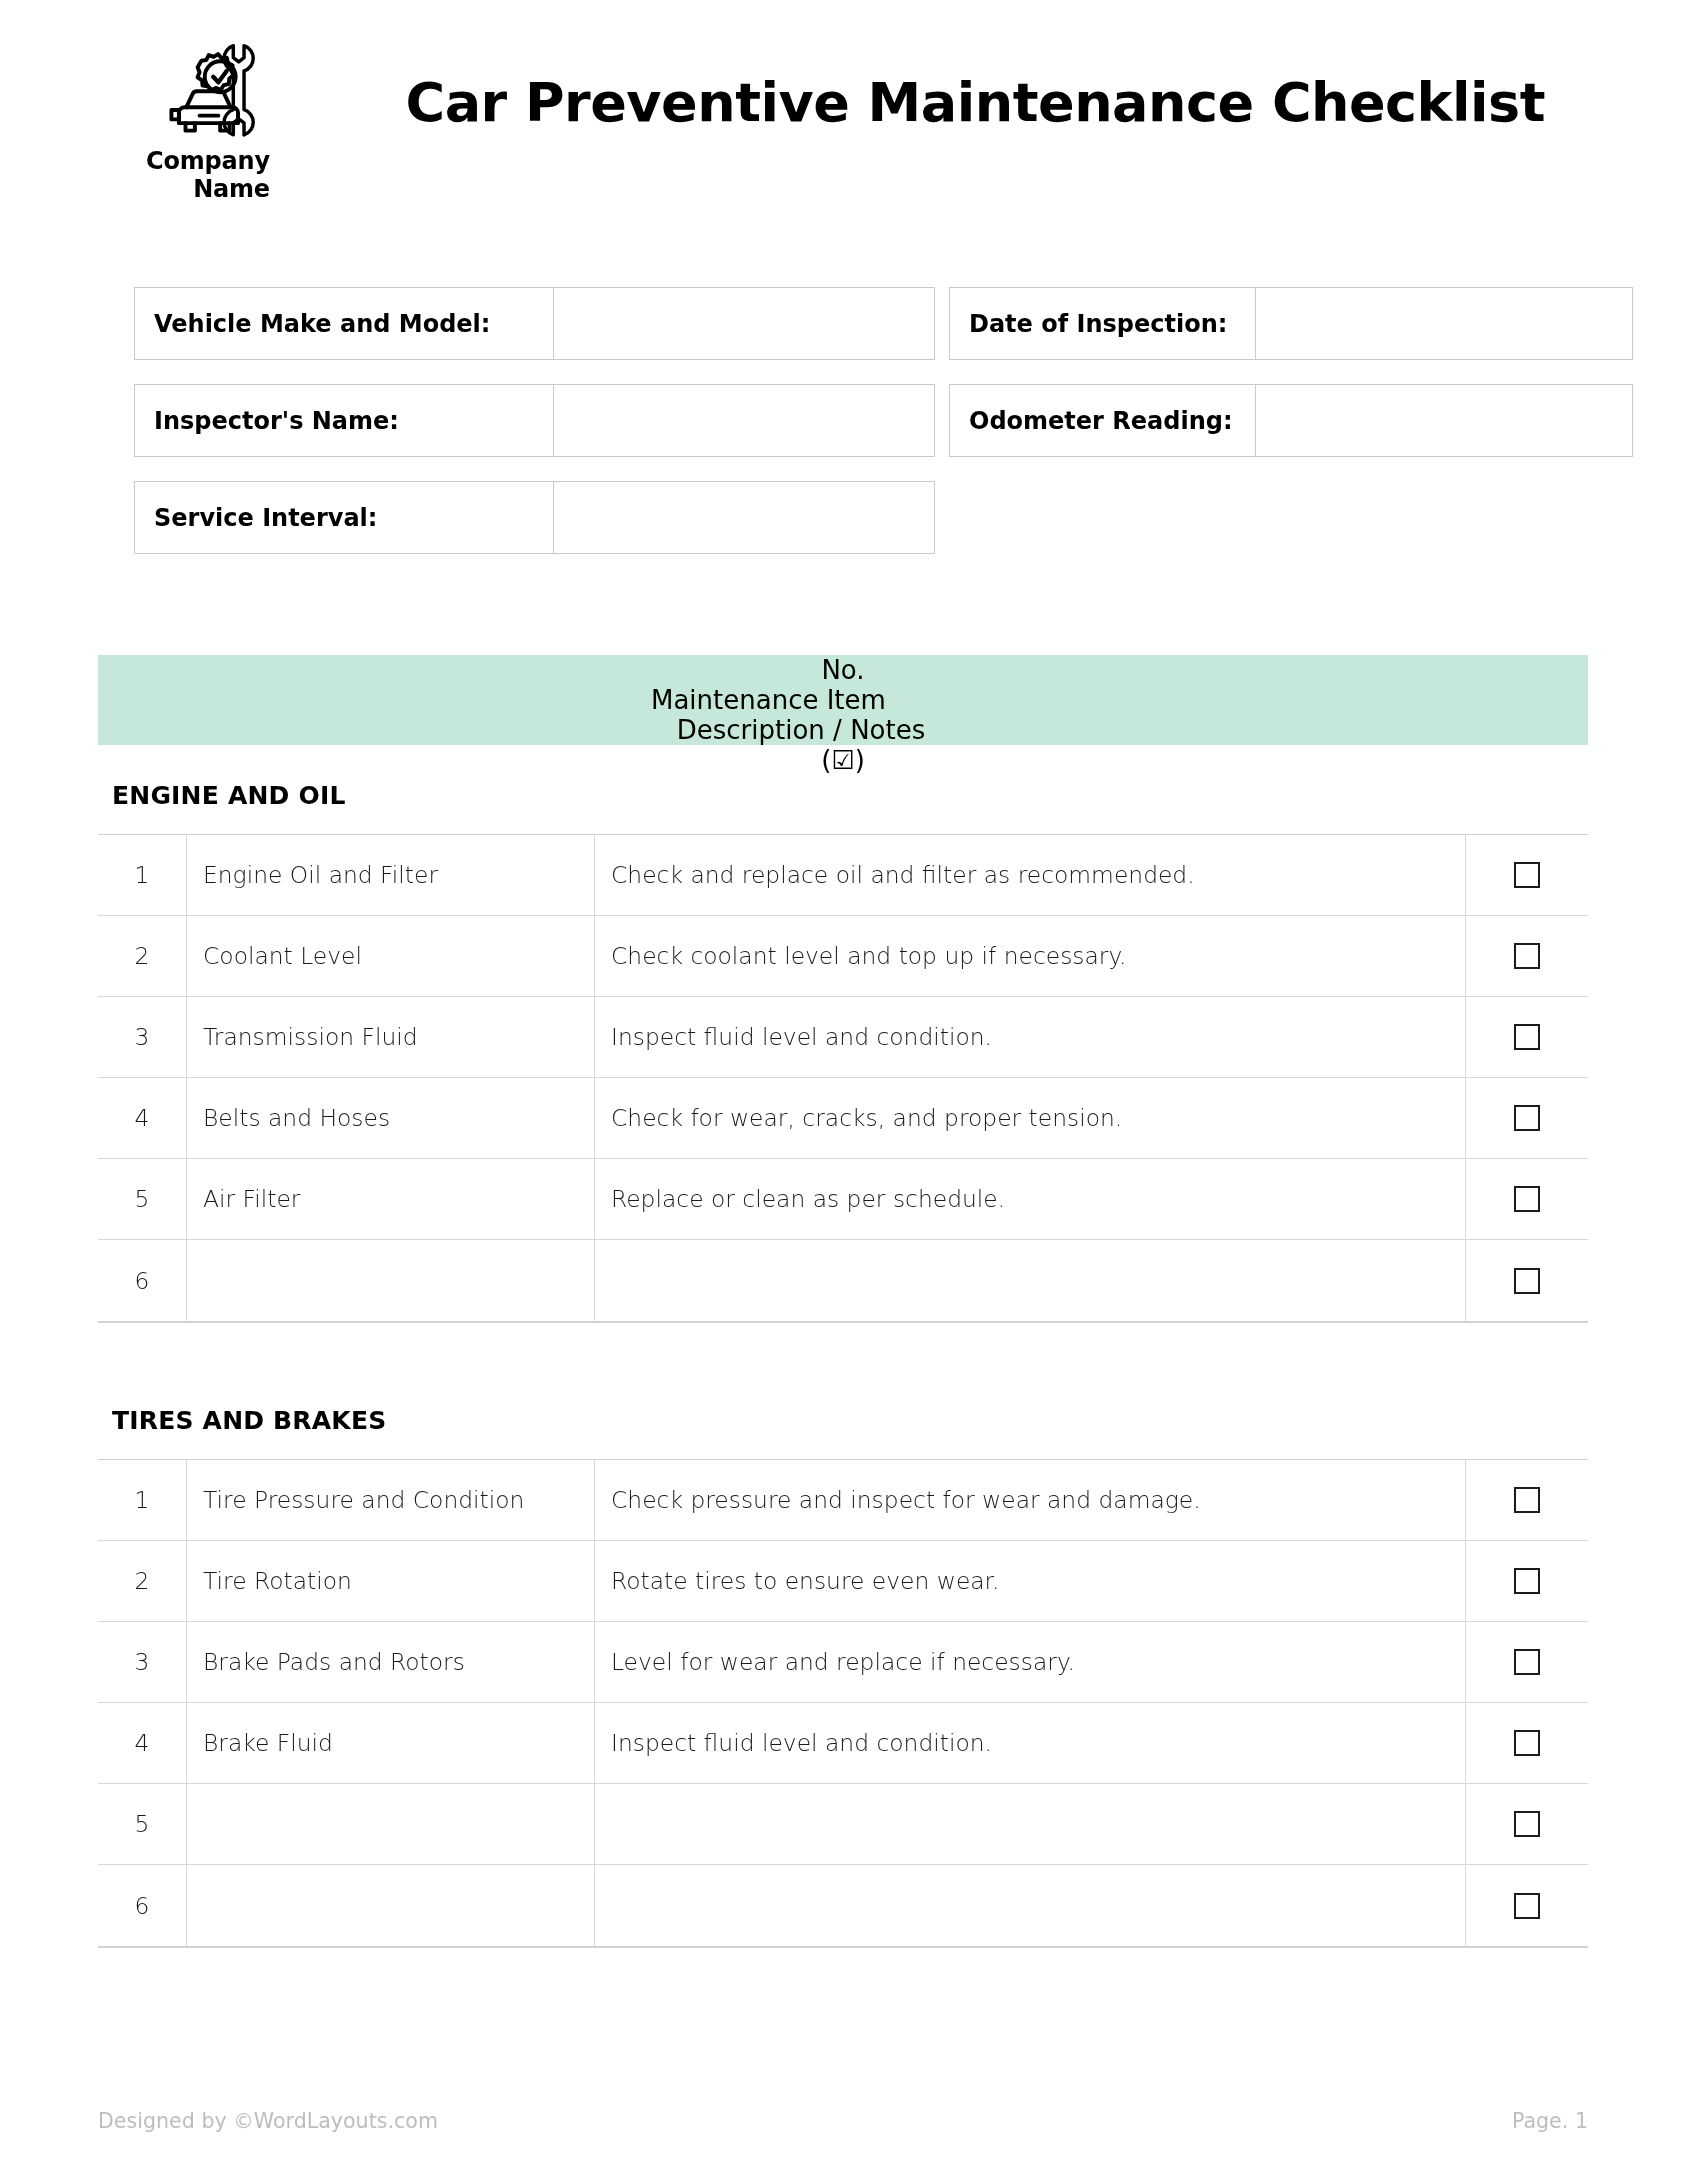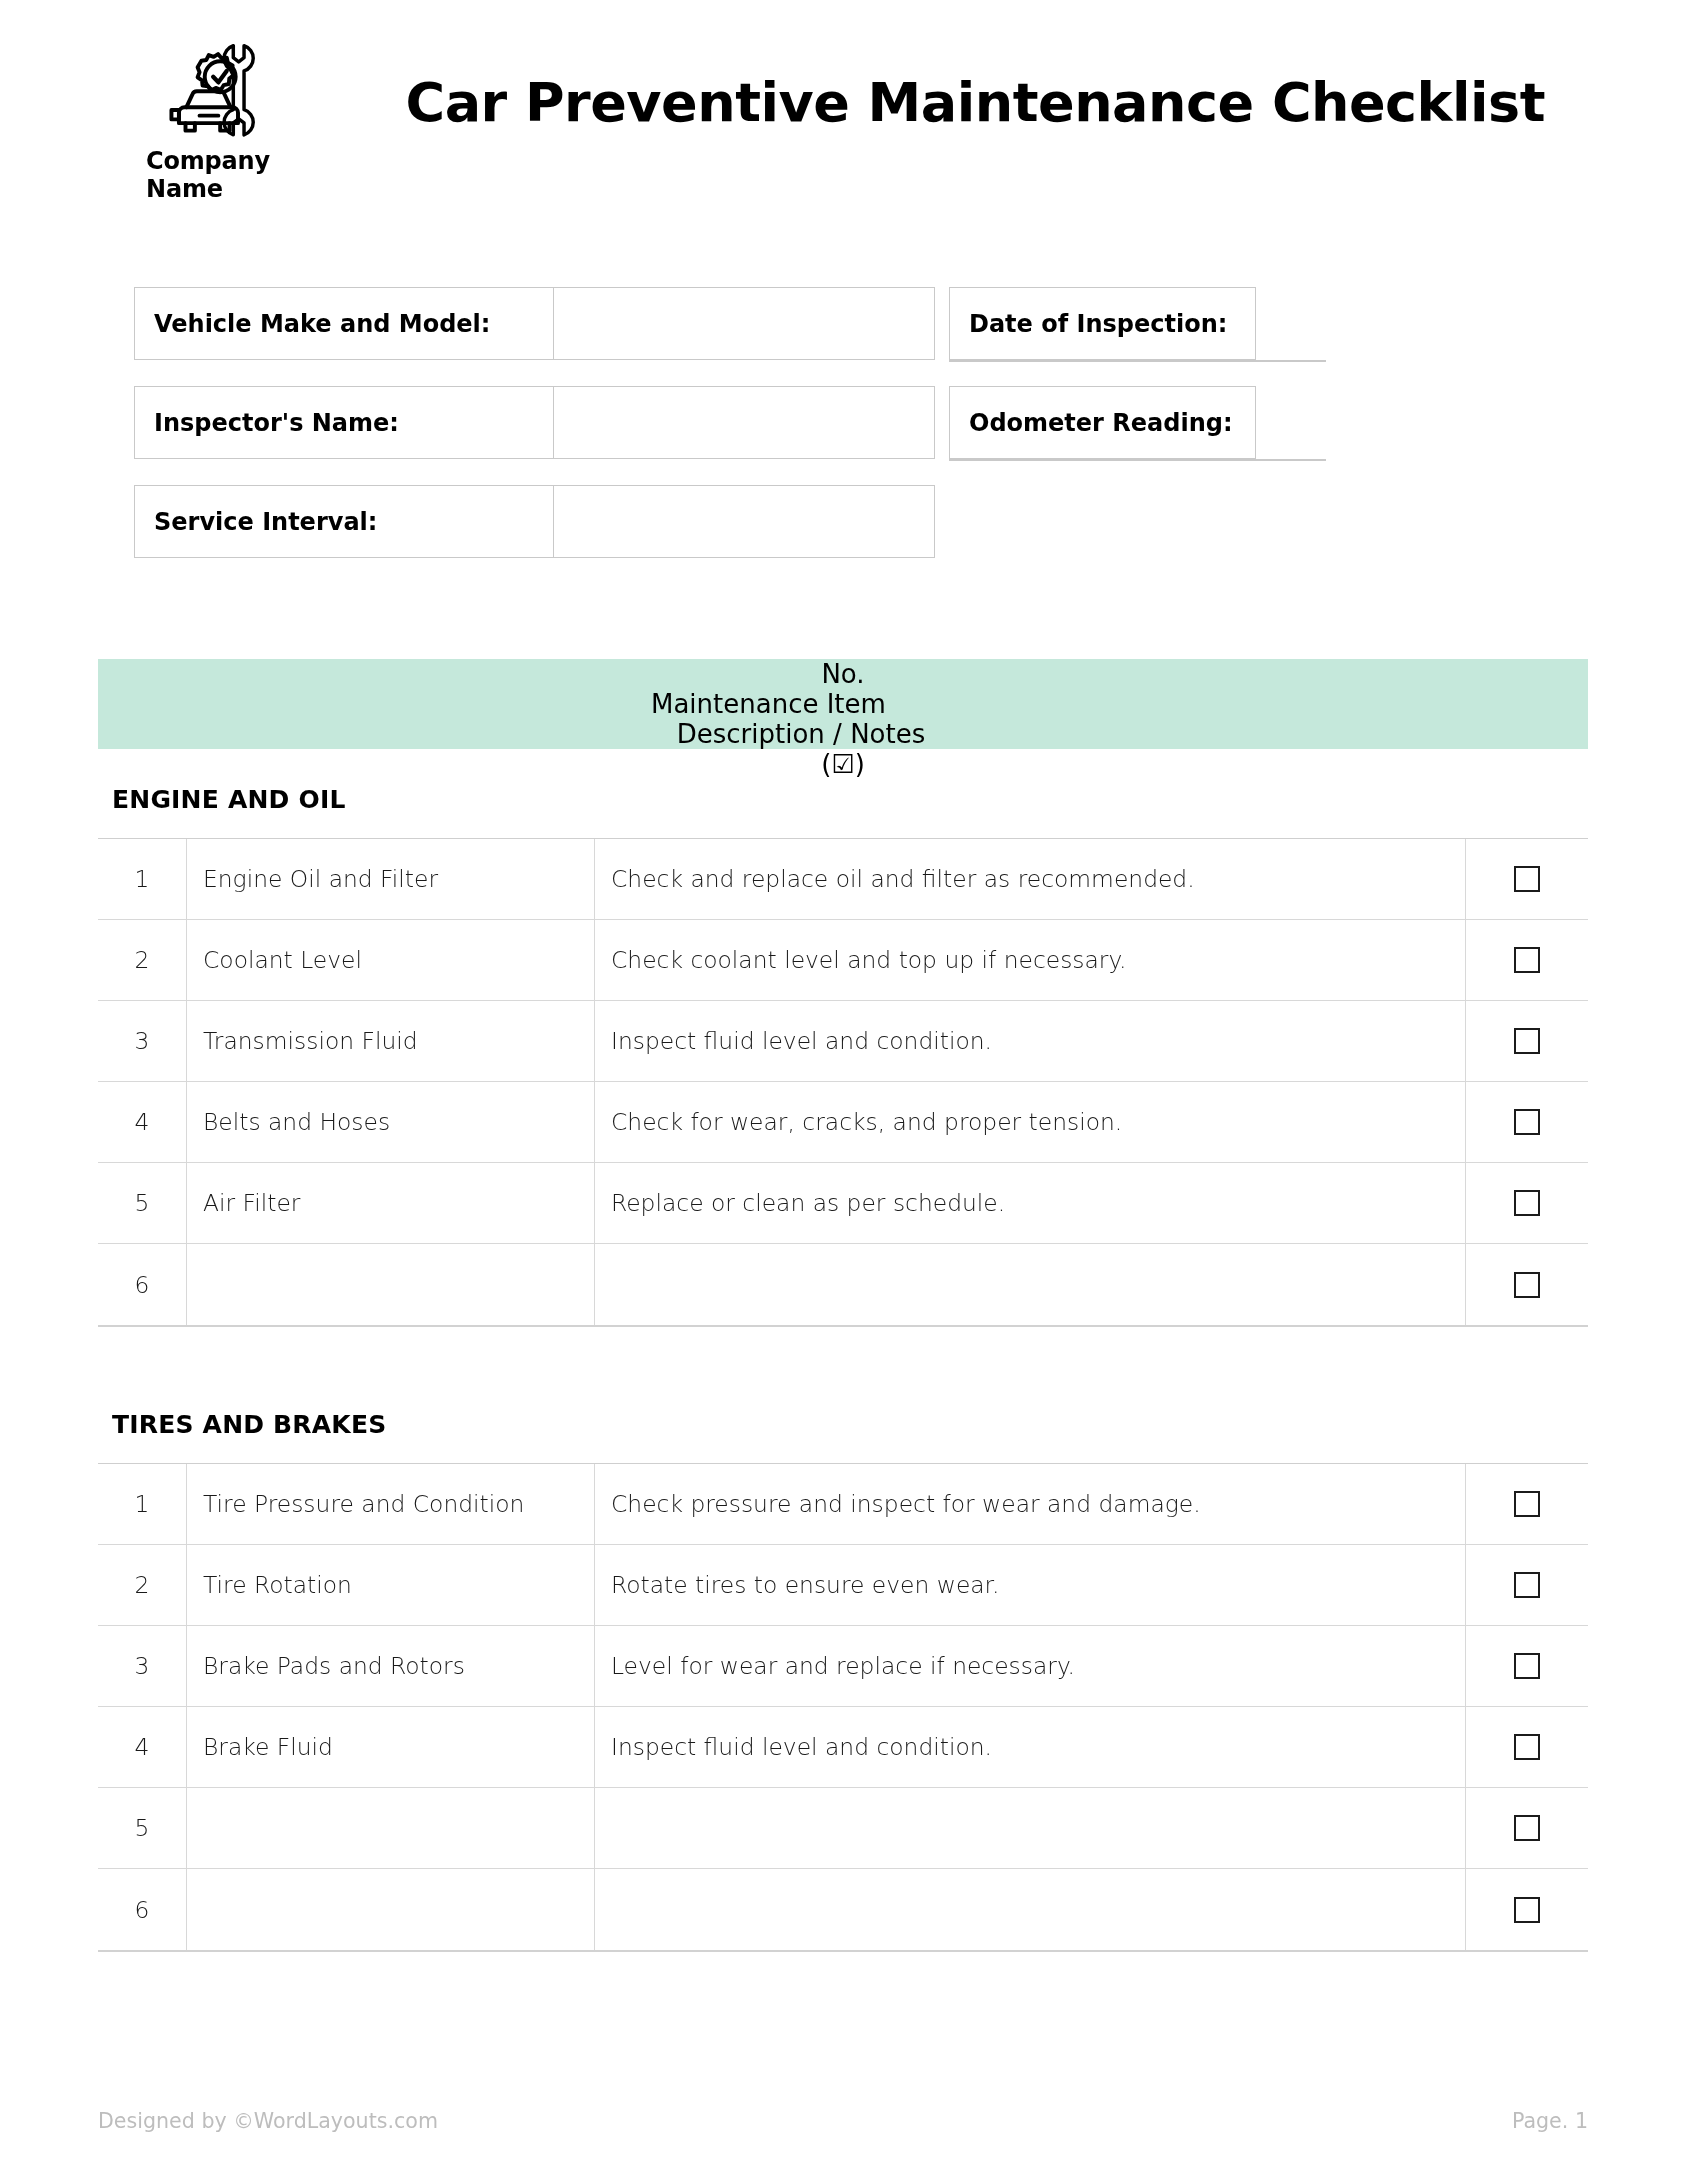--- a/index.html
+++ b/index.html
@@ -41,21 +41,21 @@
   }
 
   .logo-mark {
     width: 120px;
     height: 111px;
     display: block;
   }
 
   .logo-text {
     margin-top: 3.7px;
-    text-align: left;
+    text-align: right;
     font-weight: bold;
     font-size: 24px;
     line-height: 1.18;
     letter-spacing: -0.2px;
     color: #000;
     font-family: "DejaVu Sans", sans-serif;
   }
 
   .title-wrap {
     flex: 1;
@@ -86,21 +86,21 @@
     margin-bottom: 24px;
     margin-left: 36px;
   }
 
   .form-pair {
     display: flex;
     align-items: stretch;
   }
 
   .pair-left  { width: 801px; }
-  .pair-right { width: 684px; margin-left: 14px; flex-direction: column; }
+  .pair-right { width: 684px; margin-left: 14px; }
 
   .fld-label {
     border: 0.9px solid #c9c9c9;
     background: #fff;
     display: flex;
     align-items: center;
     padding: 0 19px;
     height: 73px;
     font-weight: bold;
     font-size: 24px;

